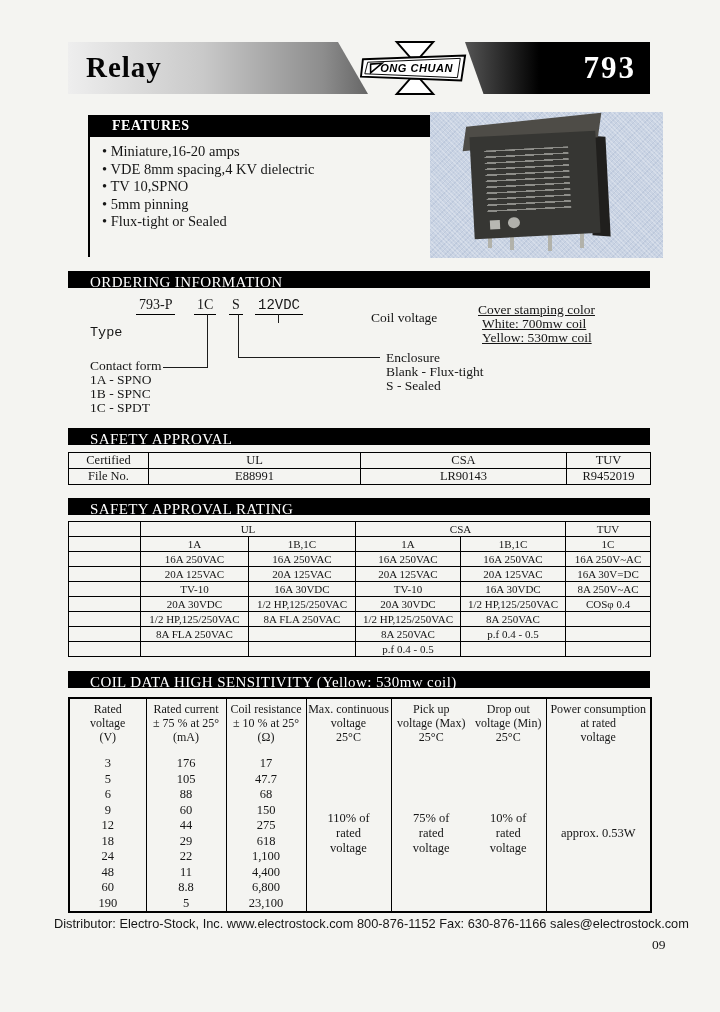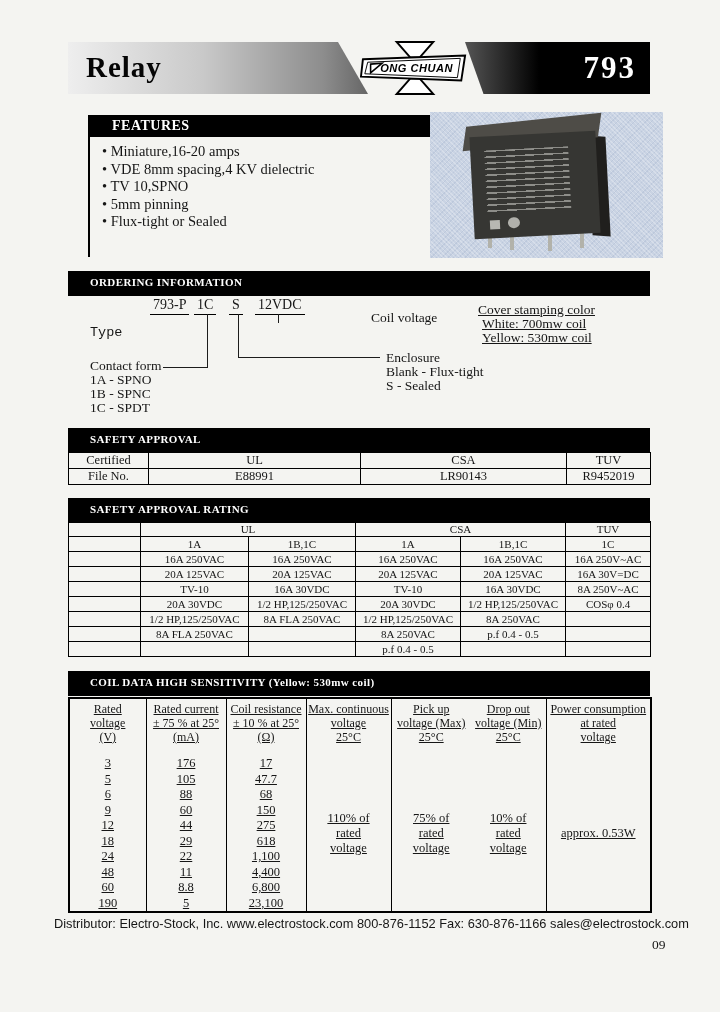--- a/index.html
+++ b/index.html
@@ -12,22 +12,22 @@
     background:linear-gradient(90deg,#eeeeee 0%,#c9c9c9 45%,#8d8d8d 85%,#666 100%);
     clip-path:polygon(0 0, 90% 0, 100% 100%, 0 100%); }
   .header-title { position:absolute; left:18px; top:9px; font-size:29px; font-weight:bold; letter-spacing:1px; color:#050505; }
   .header-black { position:absolute; right:0; top:0; width:185px; height:52px;
     background:linear-gradient(90deg,#555 0%,#000 40%);
     clip-path:polygon(0 0, 100% 0, 100% 100%, 10% 100%); }
   .header-model { position:absolute; right:14px; top:8px; font-size:31px; font-weight:bold; color:#fff; letter-spacing:2px; }
   .logo { position:absolute; left:292px; top:-4px; width:108px; height:60px; z-index:3; }
 
   
-  .sbar { position:absolute; left:68px; width:582px; height:25px; background:#000; color:#fff;
-    font-weight:bold; font-size:11px; line-height:23px; padding-left:22px; letter-spacing:.4px; }
+  .sbar { position:absolute; left:68px; width:582px; height:17px; background:#000; color:#fff;
+    font-weight:normal; font-size:15px; line-height:23px; padding-left:22px; letter-spacing:.4px; }
 
   
   .features-box { position:absolute; left:68px; top:115px; width:347px; height:142px;
     border-left:2px solid #000; border-right:2px solid #000;margin-left:20px; }
   .fbar { height:22px; background:#000; color:#fff; font-weight:bold; font-size:14px; line-height:22px; padding-left:22px; letter-spacing:.5px; }
   .flist { padding:6px 16px 0 12px; }
   .fitem { font-size:14.5px; line-height:17.5px; }
   .fitem::before { content:"•  "; }
 
   
@@ -40,21 +40,21 @@
   .r-body { position:absolute; left:42px; top:22px; width:126px; height:102px; background:#363633; transform:rotate(-3deg); }
   .r-print { position:absolute; left:14px; top:14px; width:84px; height:64px; opacity:.55;
     background:repeating-linear-gradient(180deg, rgba(230,230,224,.9) 0 1.5px, transparent 1.5px 6px); }
   .r-mark1 { position:absolute; left:16px; top:84px; width:10px; height:9px; background:#d8d8d2; opacity:.8; }
   .r-mark2 { position:absolute; left:34px; top:82px; width:12px; height:11px; background:#cfcfc9; opacity:.8; border-radius:50%; }
   .r-pin { position:absolute; width:4px; height:16px; background:#b2b2aa; }
   .p1{left:58px;top:120px;} .p2{left:80px;top:122px;} .p3{left:118px;top:123px;} .p4{left:150px;top:120px;}
 
   
   .pseg { position:absolute; top:297px; font-size:14px; border-bottom:1px solid #000; padding:0 3px 1px; }
-  .s1{left:150px;} .s2{left:194px;} .s3{left:229px;} .s4{left:255px;}
+  .s1{left:136px;} .s2{left:194px;} .s3{left:229px;} .s4{left:255px;font-family:Liberation Mono, monospace;}
   .ln { position:absolute; background:#1c1c1c; }
   .v1 { left:207px; top:314px; width:1px; height:54px; }
   .h1 { left:163px; top:367px; width:44px; height:1px; }
   .v2 { left:238px; top:314px; width:1px; height:44px; }
   .h2 { left:238px; top:357px; width:142px; height:1px; }
   .v3 { left:278px; top:314px; width:1px; height:9px; }
   .otext { position:absolute; font-size:13.5px; line-height:14px; }
   .o-type{left:90px;top:326px;font-family:Liberation Mono, monospace;} .o-cform{left:90px;top:359px;}
   .o-coil{left:371px;top:311px;} .o-encl{left:386px;top:351px;}
   .o-cover{left:478px;top:303px;text-decoration:underline;}
@@ -63,21 +63,21 @@
   .o-cover .opt{ padding-left:4px; }
 
   
   table { border-collapse:collapse; table-layout:fixed; }
   .sa-table { position:absolute; left:68px; top:452px; width:582px; }
   .sa-table td { border:1px solid #000; font-size:12.5px; text-align:center; height:15px; padding:0 2px; overflow:hidden; white-space:nowrap; }
   .sr-table { position:absolute; left:68px; top:521px; width:582px; }
   .sr-table th, .sr-table td { border:1px solid #000; font-size:11px; font-weight:normal; text-align:center; height:15px; padding:0 1px; overflow:hidden; white-space:nowrap; }
   .coil-table { position:absolute; left:68px; top:697px; width:582px; border:2px solid #000; }
   .coil-table th, .coil-table td { border-left:1px solid #000; border-right:1px solid #000;
-    text-align:center; font-weight:normal; white-space:pre-line; padding:0 1px; overflow:hidden;text-decoration:underline; }
+    text-align:center; font-weight:normal; white-space:pre-line; padding:0 1px; overflow:hidden; }
   .coil-table thead th { height:58px; font-size:12px; line-height:14px; vertical-align:top; padding-top:3px; }
   .coil-table tbody td { height:15.5px; font-size:12.5px; line-height:15.5px; vertical-align:top; }
   .coil-table tbody td.merge { vertical-align:middle; line-height:15px; }
   .nobr { border-right:none !important; }
   .nobl { border-left:none !important; }
 
   
   .footer { position:absolute; left:54px; top:916px; width:616px; font-family:"Liberation Sans","DejaVu Sans",sans-serif; font-size:12.8px; white-space:nowrap; }
   .pagenum { position:absolute; left:652px; top:937px; font-size:13.5px; }
 </style>

